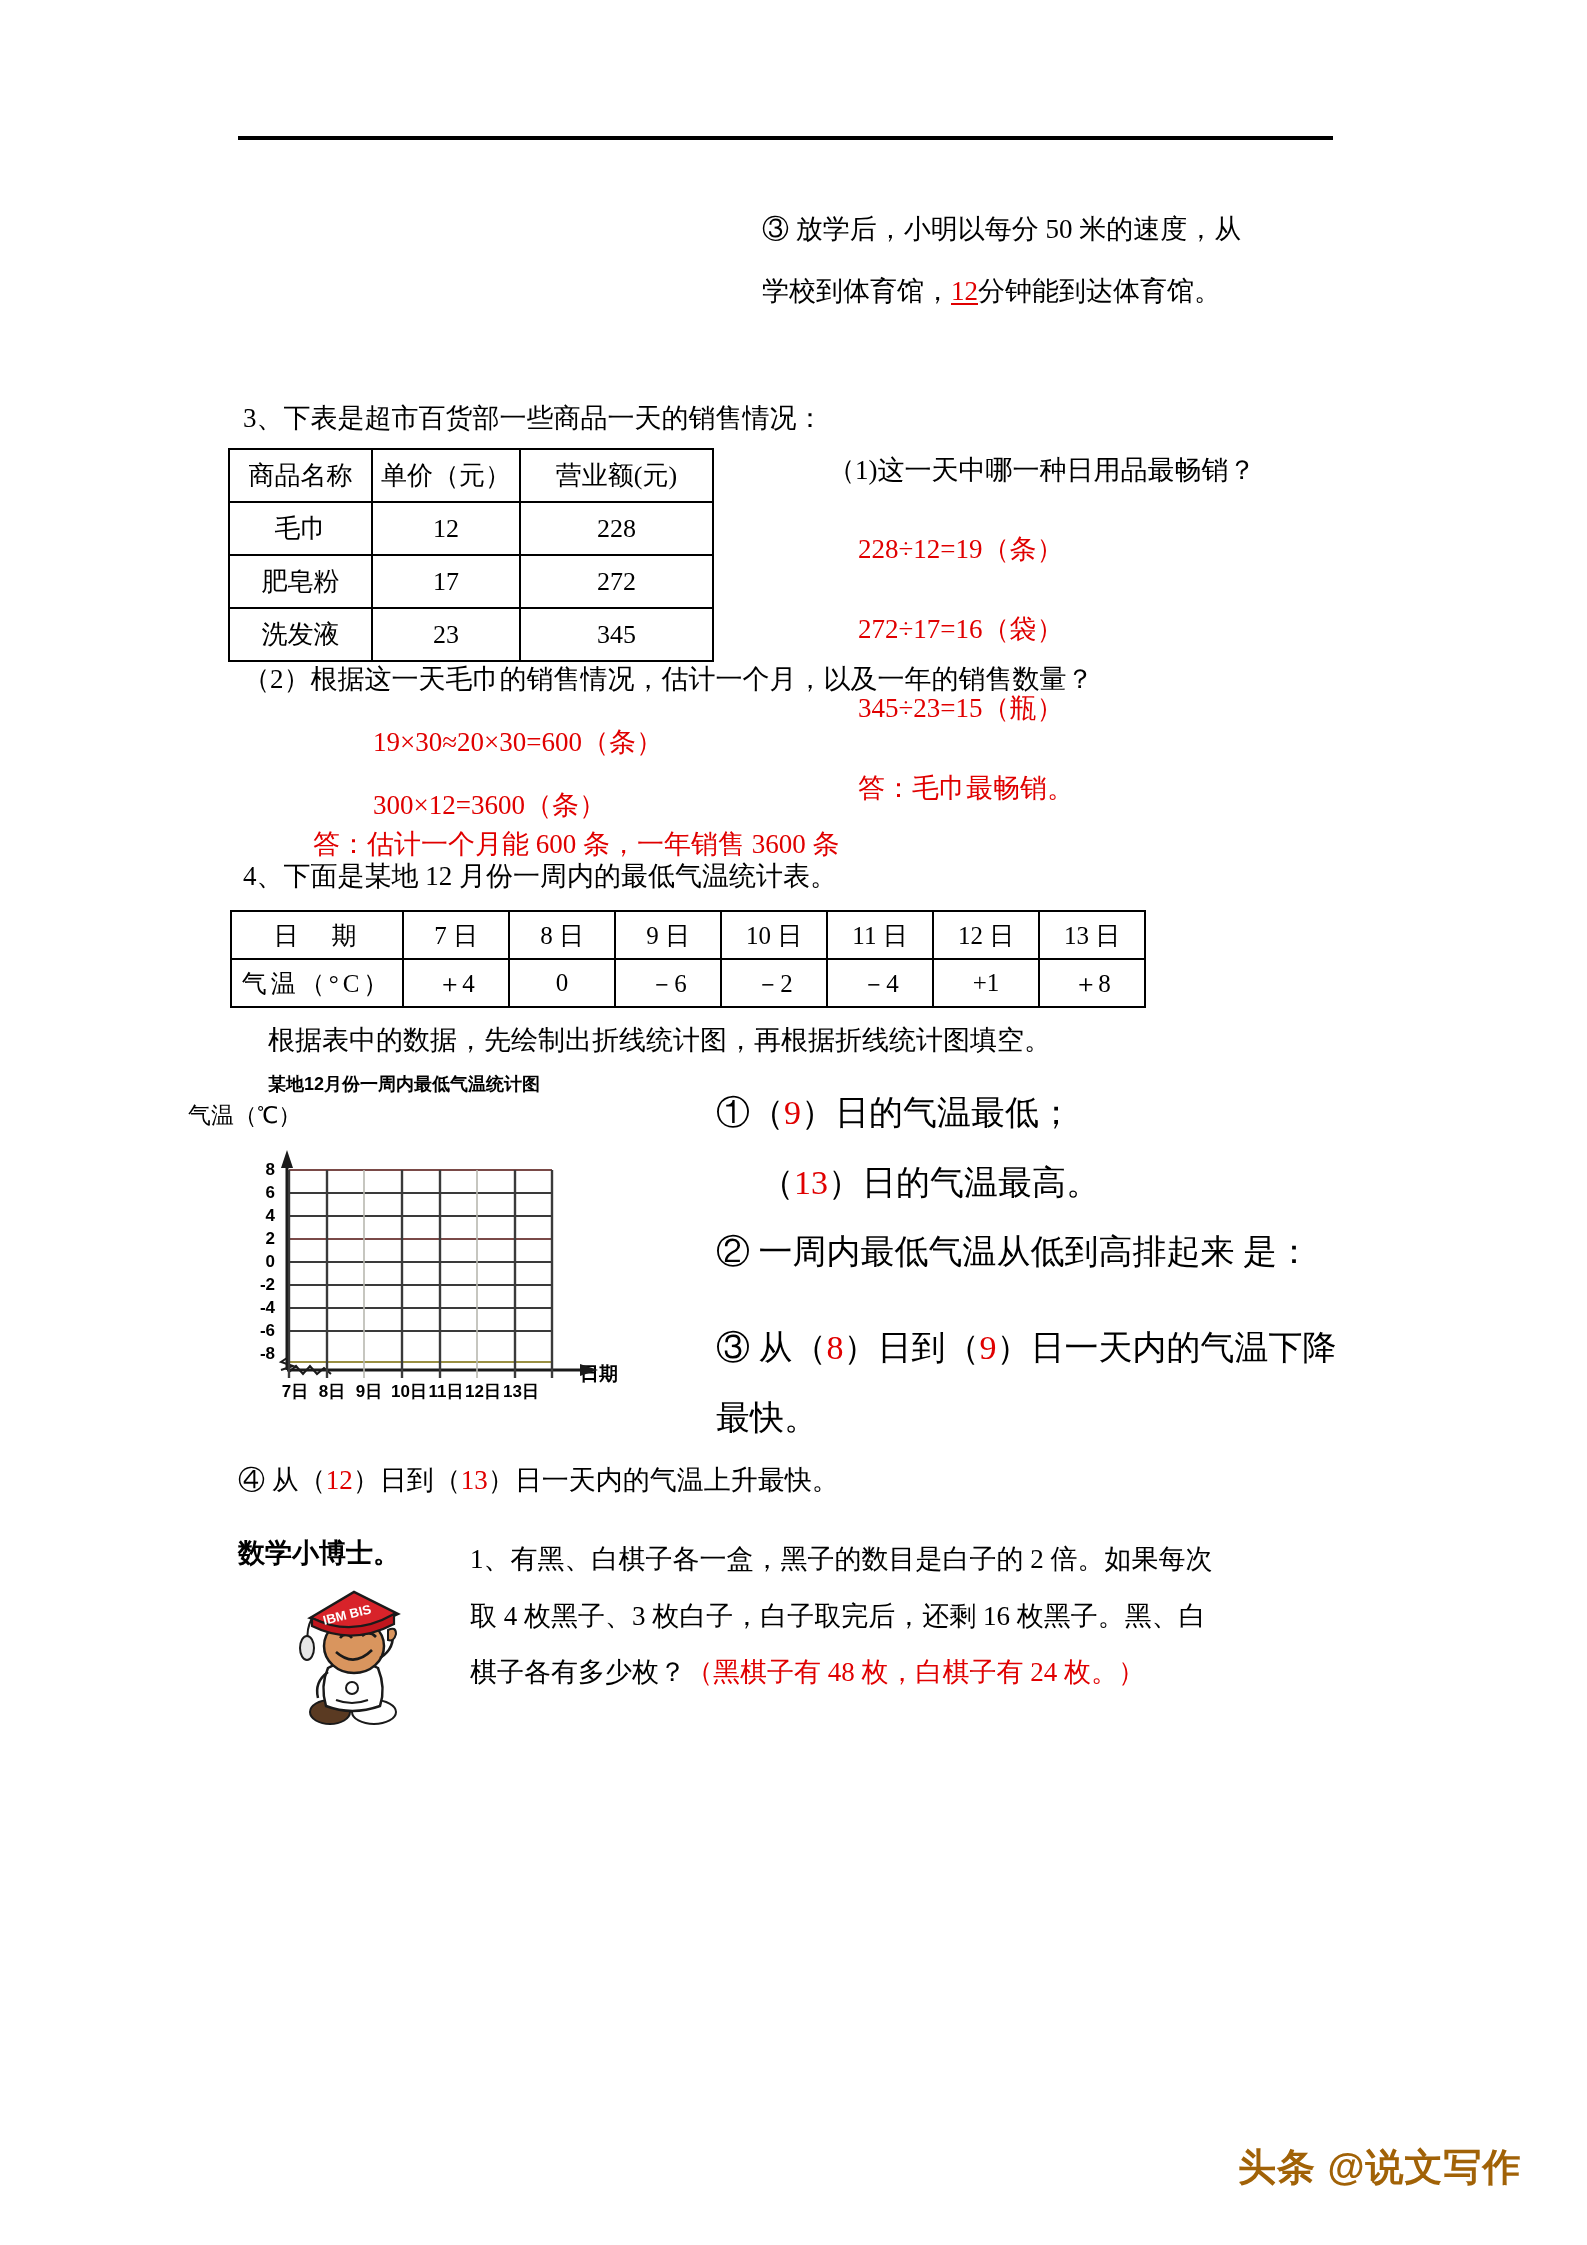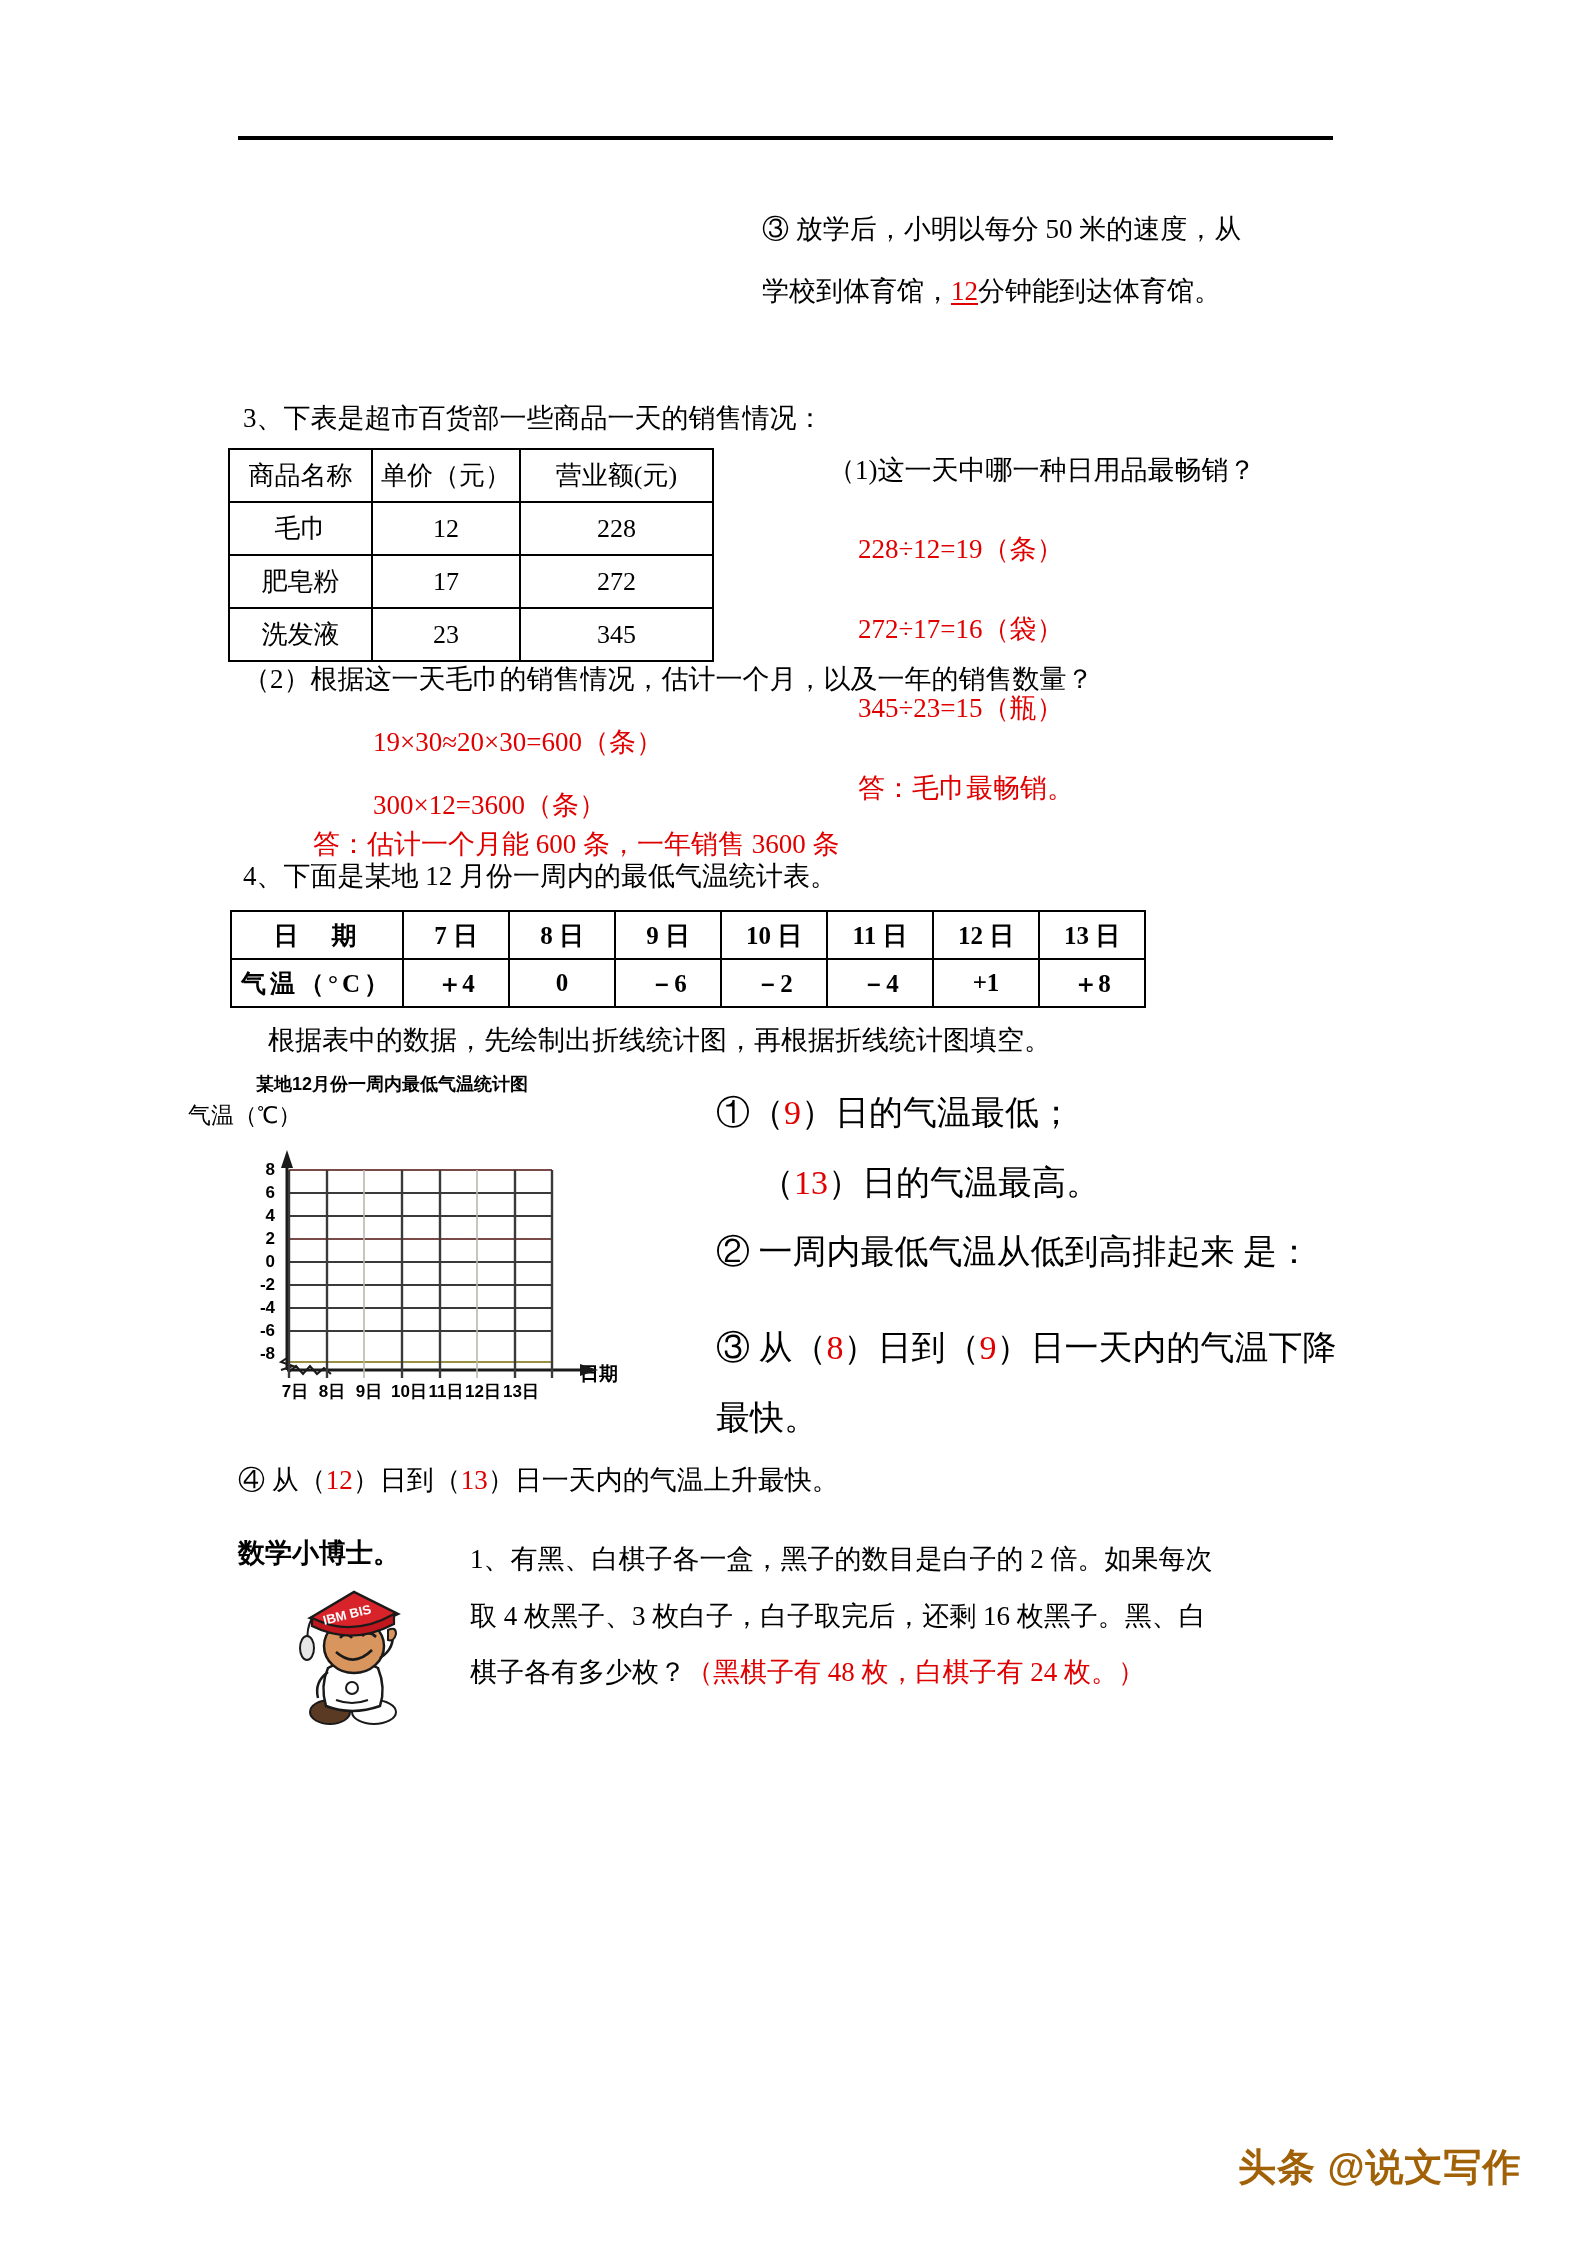--- a/index.html
+++ b/index.html
@@ -98,21 +98,20 @@
     left: 230px;
     top: 910px;
     border-collapse: collapse;
     font-size: 25px;
   }
   table.temps td {
     border: 2px solid #000;
     text-align: center;
     height: 48px;
     padding: 2px 0;
-    font-weight: bold;
   }
   table.temps td.lab { width: 172px; letter-spacing: 4px; }
   table.temps td.dcell { width: 106px; }
 
   .sec4-instr {
     position: absolute;
     left: 268px;
     top: 1022px;
     font-size: 27px;
   }
@@ -120,21 +119,21 @@
   
   .chart-wrap {
     position: absolute;
     left: 232px;
     top: 1072px;
     width: 430px;
     height: 350px;
   }
   .chart-title {
     position: absolute;
-    left: 24px;
+    left: 36px;
     top: 0px;
     font-size: 18px;
     font-family: "Liberation Sans", sans-serif;
     font-weight: bold;
     white-space: nowrap;
   }
   .chart-ylabel {
     position: absolute;
     left: -44px;
     top: 28px;

